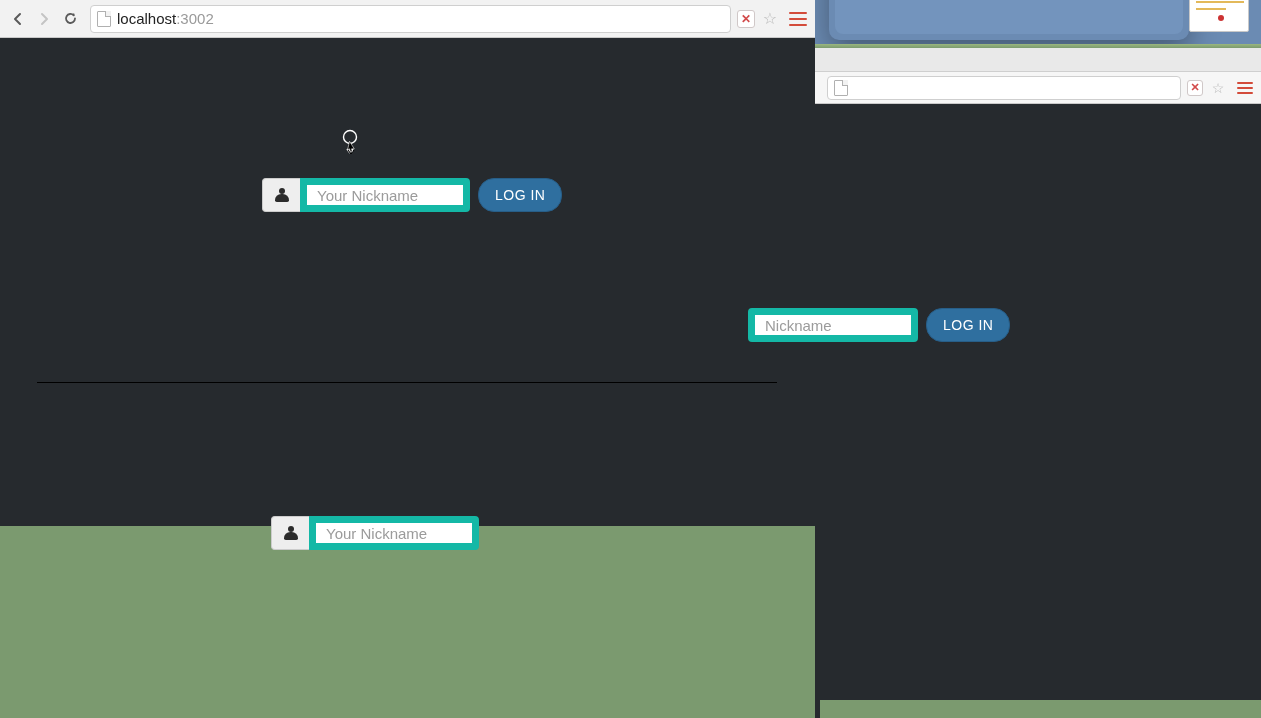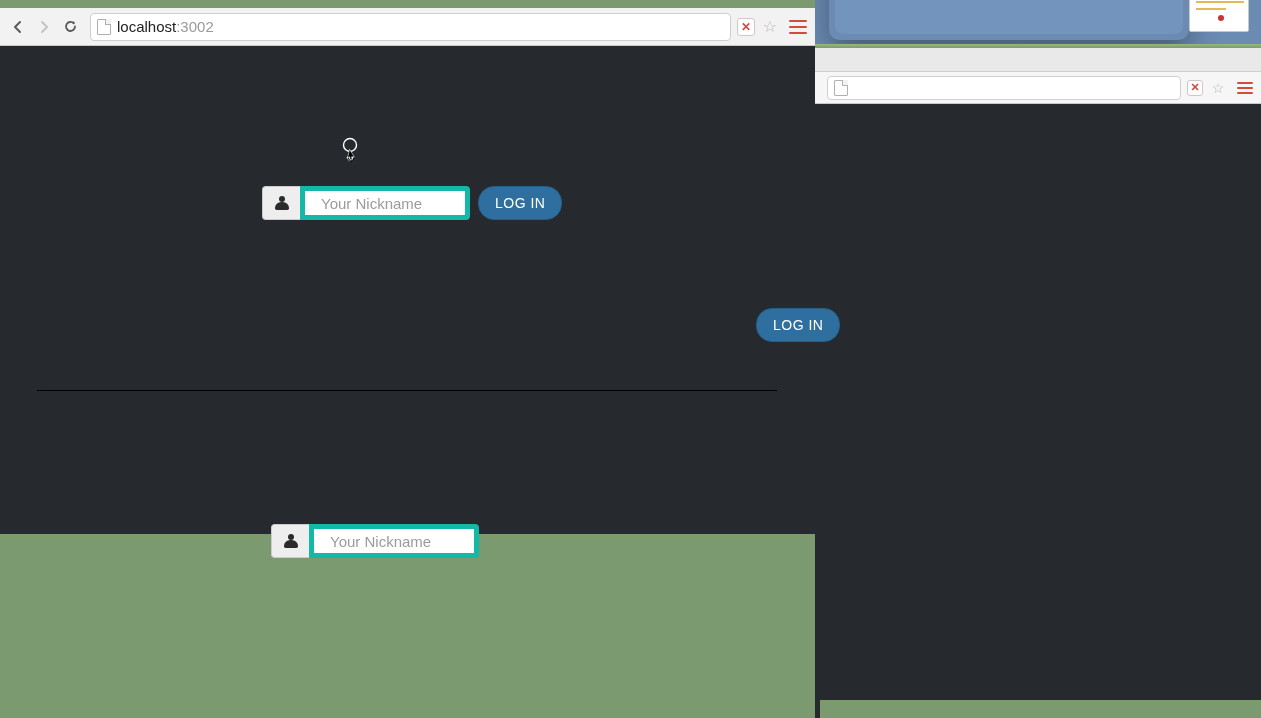--- a/index.html
+++ b/index.html
@@ -1,20 +1,20 @@
 <!DOCTYPE html>
 <html><head>
 <meta charset="utf-8">
 <style>
   * { box-sizing: border-box; margin: 0; padding: 0; }
   html, body { width: 1261px; height: 718px; overflow: hidden; font-family: "Helvetica Neue", Arial, sans-serif; background: #7b9a6f; }
   body { position: relative; }
 
   
-  .win-a { position: absolute; left: 0; top: 8px; width: 815px; height: 526px; }
+  .win-a { position: absolute; left: 0; top: 0; width: 815px; height: 526px; }
   .addr-bar {
     position: relative; height: 38px; background: #f2f2f2;
     display: flex; align-items: center; border-bottom: 1px solid #c9c9c9;
     padding: 0 6px 0 6px;
   }
   .nav-btn {
     width: 24px; height: 24px; display: flex; align-items: center; justify-content: center;
     color: #6b6b6b; margin-right: 2px; border-radius: 3px;
   }
   .nav-btn.disabled { color: #bfbfbf; }
@@ -41,22 +41,22 @@
   
   .login-row { position:absolute; display:flex; align-items:stretch; height:34px; }
   .addon {
     width:38px; background:#eeeeee; border:1px solid #cccccc; border-right:none;
     border-radius:4px 0 0 4px; display:flex; align-items:center; justify-content:center;
   }
   .person-ico { width:14px; height:14px; position:relative; }
   .person-ico .head { width:6px;height:6px;background:#2b2b2b;border-radius:50%;position:absolute;left:4px;top:0;}
   .person-ico .body { width:14px;height:8px;background:#2b2b2b;border-radius:7px 7px 2px 2px;position:absolute;left:0;top:6px;}
   .nick {
-    width:170px; border:5px solid #14b8a6; border-radius:0 4px 4px 0; background:#fff;
-    padding:0 16px; font-size:15px; color:#8b5cf6; outline:none;
+    width:170px; border:7px solid #14b8a6; border-radius:0 4px 4px 0; background:#fff;
+    padding:0 10px; font-size:15px; color:#8b5cf6; outline:none;
   }
   .nick::placeholder{color:#9b9b9b;}
   .login-btn {
     margin-left:8px; padding:0 16px; background:#2f6f9f; color:#fff; border:1px solid #275e88;
     border-radius:16px; font-size:14px; letter-spacing:0.5px; cursor:pointer;
   }
 
   
   .form-a1 { left:262px; top:140px; }
 
@@ -211,19 +211,20 @@
             <span></span>
             <span></span>
           </div>
       </div>
     </div>
   </div>
 
   <div class="app-b">
     <div class="login-row form-b">
 
+      <input class="nick" placeholder="Nickname" style="">
       <button class="login-btn">LOG IN</button>
     </div>
   </div>
 
 </div>
 
 <div class="green-strip"></div>
 
 </body></html>

